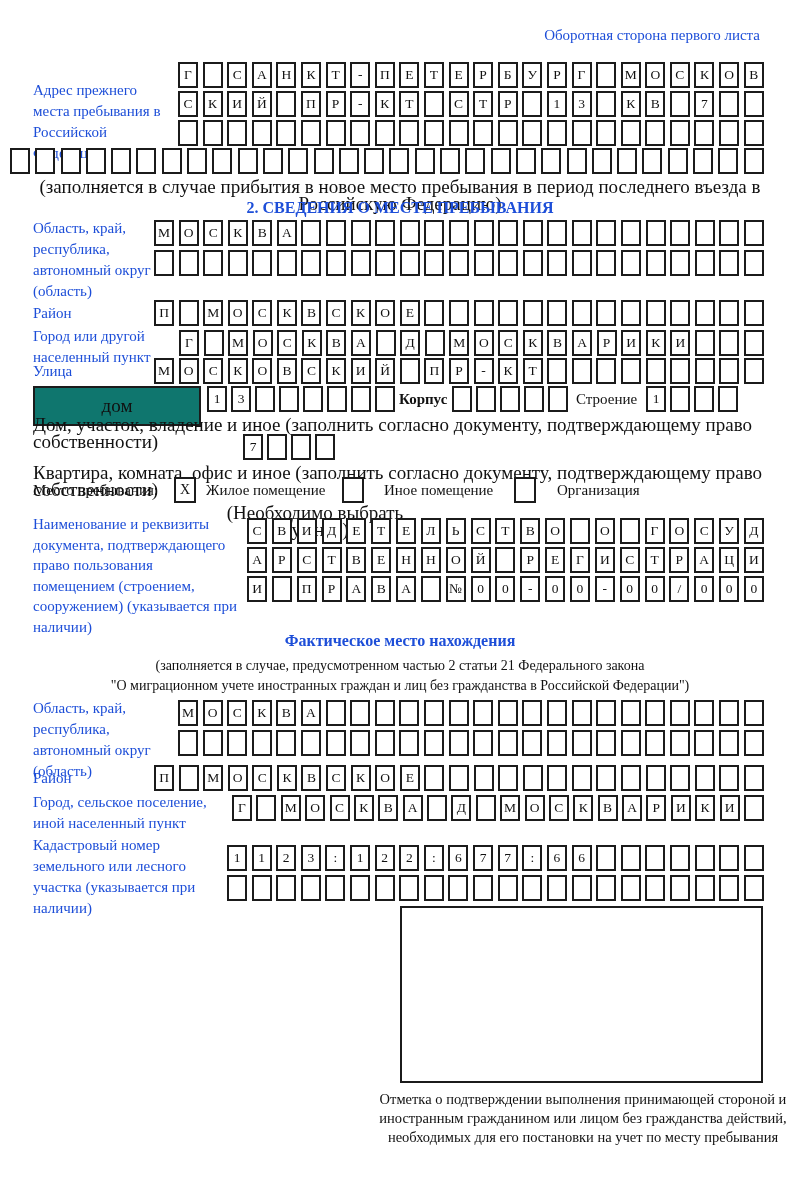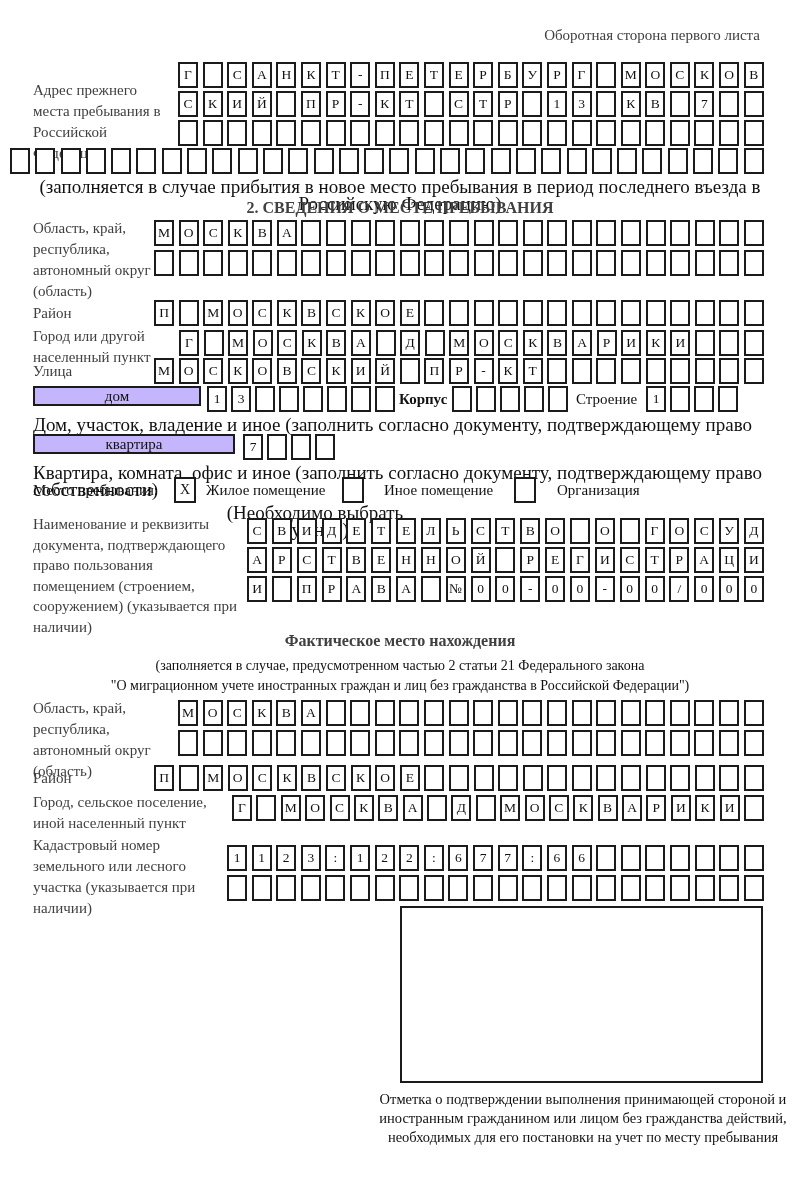--- a/index.html
+++ b/index.html
@@ -1,28 +1,28 @@
 <!DOCTYPE html>
 <html lang="ru"><head>
 <meta charset="utf-8">
 <style>
   html,body{margin:0;padding:0;background:#fff;}
   body{font-family:"Liberation Serif","DejaVu Serif",serif;color:#111;}
   #page{position:relative;width:800px;height:1180px;background:#fff;overflow:hidden;}
   .abs{position:absolute;}
-  .lbl{font-size:15px;line-height:21px;color:#404040;}
+  .lbl{font-size:15px;line-height:21px;color:#1d4ed8;}
   .note{font-size:19px;line-height:17px;color:#111;}
   .ctr{text-align:center;}
   .bold{font-weight:bold;}
   .char-row{position:absolute;display:flex;justify-content:space-between;}
   .cb{box-sizing:border-box;width:20px;height:26px;border:2px solid #1b1b1b;background:#fff;
       display:flex;align-items:center;justify-content:center;
       font-size:13.5px;line-height:1;font-family:"Liberation Serif",serif;}
-  .widebox{box-sizing:border-box;border:2px solid #1b1b1b;height:20px;background:#c4b5fd;
-      display:flex;align-items:center;justify-content:center;font-size:15px;}
+  .widebox{box-sizing:border-box;border:2px solid #1b1b1b;height:40px;background:#0f766e;
+      display:flex;align-items:center;justify-content:center;font-size:19px;}
   .chk{box-sizing:border-box;width:22px;height:26px;border:2px solid #1b1b1b;background:#fff;
       display:flex;align-items:center;justify-content:center;font-size:14px;}
   .stampbox{box-sizing:border-box;border:2px solid #1b1b1b;background:#fff;}
   .inline-lbl{font-size:15px;line-height:26px;}
 </style>
 </head>
 <body>
 
 <div id="page">
 
@@ -306,21 +306,20 @@
     </div>
   <div class="abs inline-lbl" style="top:386px;left:576px;">Строение</div>
   <div class="char-row" style="top:386px;left:646px;width:92px;">
       <div class="cb">1</div>
       <div class="cb"></div>
       <div class="cb"></div>
       <div class="cb"></div>
     </div>
   <div class="abs note" style="top:416px;left:33px;">Дом, участок, владение и иное (заполнить согласно документу, подтверждающему право собственности)</div>
 
-  <div class="widebox abs" style="top:434px;left:33px;width:202px;">квартира</div>
   <div class="char-row" style="top:434px;left:243px;width:92px;">
       <div class="cb">7</div>
       <div class="cb"></div>
       <div class="cb"></div>
       <div class="cb"></div>
     </div>
   <div class="abs note" style="top:464px;left:33px;">Квартира, комната, офис и иное (заполнить согласно документу, подтверждающему право собственности)</div>
 
   <div class="abs inline-lbl" style="top:477px;left:33px;">Место пребывания:</div>
   <div class="chk abs" style="top:477px;left:174px;">X</div>

